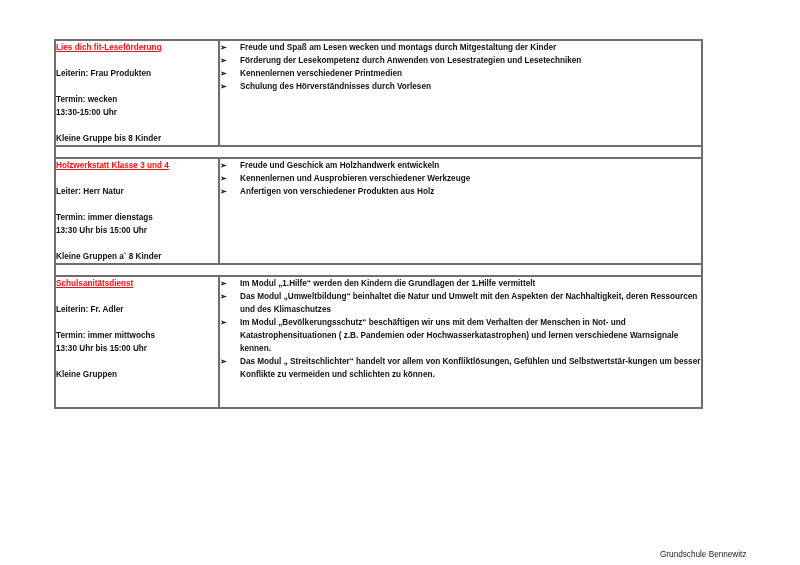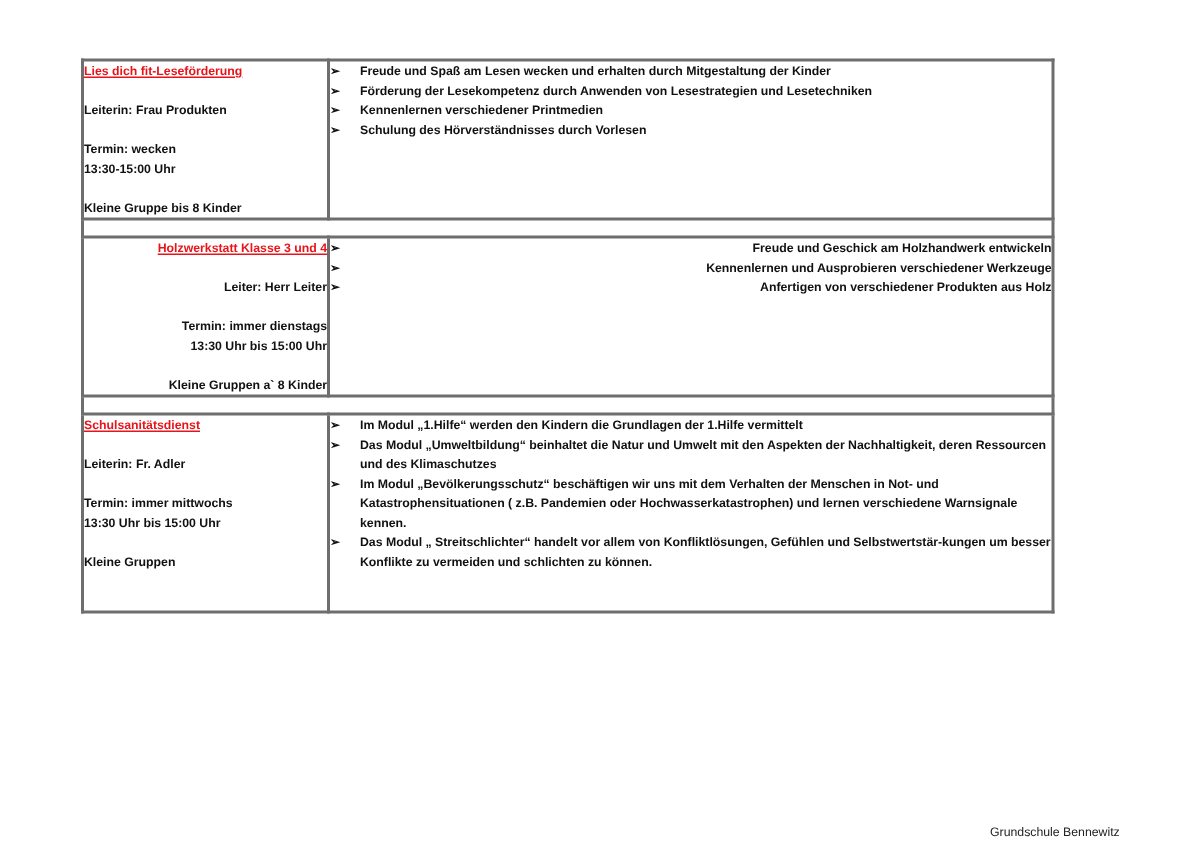--- a/index.html
+++ b/index.html
@@ -15,21 +15,21 @@
   td.right { padding: 11px 6px 0 10px; font-size: 8.2px; font-weight: bold; line-height: 13px; }
   tr.spacer td { height: 10px; }
   .title { color: #e8141a; text-decoration: underline; }
   .lbl { }
   .gap { height: 13px; }
   ul.bl { list-style: none; margin: 0; padding: 0; }
   ul.bl li { position: relative; padding-left: 20px; }
   ul.bl li .arrow { position: absolute; left: 0; top: 0; font-size: 8px; }
   .footer { position: absolute; left: 660px; top: 550px; font-size: 8.2px; color: #222; }
   .r1 td { height: 101px; }
-  .r2 td { height: 101px; text-align: right; }
+  .r2 td { height: 101px; }
   .r3 td { height: 130px; }
 </style>
 </head>
 <body>
 
 <div class="page">
   <table class="ag">
     <colgroup>
         <col class="c1">
         <col class="c2">
@@ -42,36 +42,36 @@
         <div class="gap"></div>
         <div><span class="lbl">Leiterin:</span> <span>Frau Produkten</span></div>
         <div class="gap"></div>
         <div><span class="lbl">Termin:</span> <span>wecken</span></div>
         <div>13:30-15:00 Uhr</div>
         <div class="gap"></div>
         <div>Kleine Gruppe bis 8 Kinder</div>
       </td>
       <td class="right">
         <ul class="bl">
-          <li><span class="arrow">➢</span><span>Freude und Spaß am Lesen wecken und erhalten durch Mitgestaltung der Kinder</span></li>
+          <li><span class="arrow">➢</span><span>Freude und Spaß am Lesen wecken und montags durch Mitgestaltung der Kinder</span></li>
           <li><span class="arrow">➢</span><span>Förderung der Lesekompetenz durch Anwenden von Lesestrategien und Lesetechniken</span></li>
           <li><span class="arrow">➢</span><span>Kennenlernen verschiedener Printmedien</span></li>
           <li><span class="arrow">➢</span><span>Schulung des Hörverständnisses durch Vorlesen</span></li>
         </ul>
       </td>
     </tr>
     <tr class="spacer">
           <td colspan="2"></td>
         </tr>
 
     <tr class="r2">
       <td class="left">
         <div class="title">Holzwerkstatt Klasse 3 und 4</div>
         <div class="gap"></div>
-        <div><span class="lbl">Leiter:</span> <span>Herr Leiter</span></div>
+        <div><span class="lbl">Leiter:</span> <span>Herr Natur</span></div>
         <div class="gap"></div>
         <div><span class="lbl">Termin:</span> <span>immer dienstags</span></div>
         <div>13:30 Uhr bis 15:00 Uhr</div>
         <div class="gap"></div>
         <div>Kleine Gruppen a` 8 Kinder</div>
       </td>
       <td class="right">
         <ul class="bl">
           <li><span class="arrow">➢</span><span>Freude und Geschick am Holzhandwerk entwickeln</span></li>
           <li><span class="arrow">➢</span><span>Kennenlernen und Ausprobieren verschiedener Werkzeuge</span></li>

